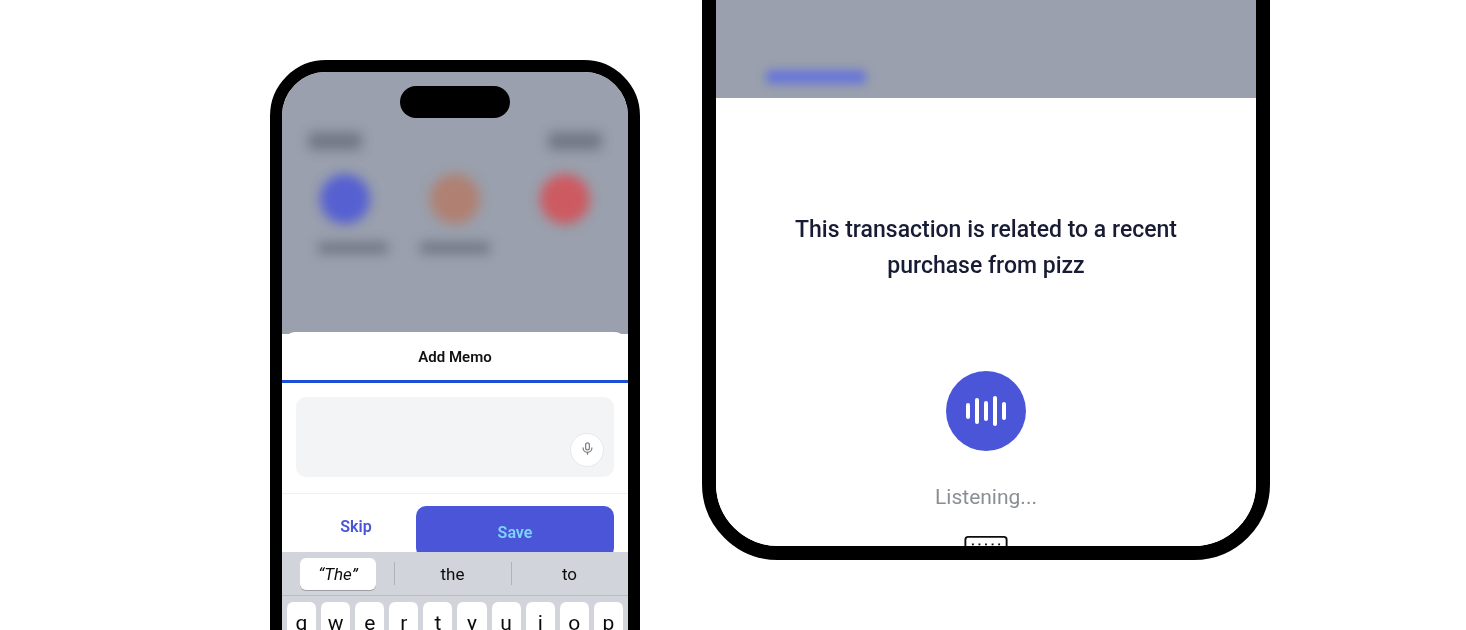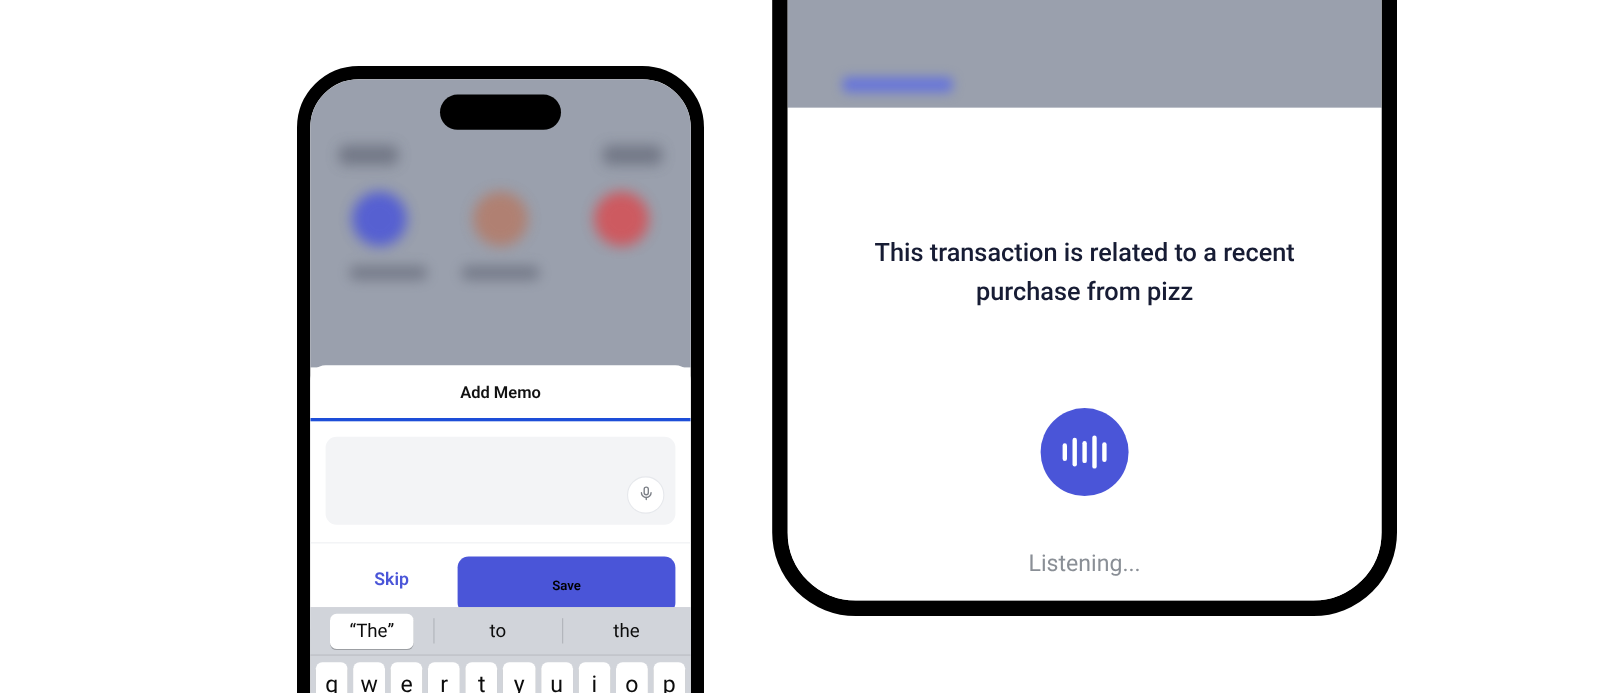--- a/index.html
+++ b/index.html
@@ -111,23 +111,23 @@
     color: #4a55d8;
     font-weight: 600;
     font-size: 16px;
     border: none;
     border-radius: 10px;
   }
   .save-btn {
     flex: 1;
     height: 52px;
     background: #4a55d8;
-    color: #000000;
+    color: #7dd3fc;
     font-weight: 600;
-    font-size: 12px;
+    font-size: 16px;
     border: none;
     border-radius: 10px;
   }
 
   
   .kbd {
     position:absolute;
     left:0; right:0;
     top: 480px;
     background:#d1d4da;
@@ -144,20 +144,21 @@
     flex:1;
     display:flex;
     align-items:center;
     justify-content:center;
     font-size: 17px;
     color:#0c0c0c;
     position:relative;
   }
   .sugg.first {
     flex:0 0 112px;
+    font-style:italic;
   }
   .sugg.first span.chip {
     background:#ffffff;
     padding:6px 18px;
     border-radius:6px;
     box-shadow:0 1px 0 rgba(0,0,0,.25);
   }
   .sugg + .sugg::before {
     content:"";
     position:absolute;
@@ -229,21 +230,21 @@
     width: 80px; height:80px;
     border-radius:50%;
     background:#4a55d8;
     margin: 88px auto 0;
     display:flex; align-items:center; justify-content:center;
     gap:5px;
   }
   .vbar { width:4px; background:#fff; border-radius:3px; }
   .vb1{height:16px} .vb2{height:26px} .vb3{height:20px} .vb4{height:30px} .vb5{height:18px}
   .listening {
-    margin-top: 50px;
+    margin-top: 34px;
     font-size:21px;
     color:#8a8f96;
   }
   .kbd-icon {
     margin: 28px auto 0;
     width:46px; height:30px;
     display:flex; align-items:center; justify-content:center;
   }
   .kbd-icon svg { width:46px; height:30px; }
 </style>
@@ -293,22 +294,22 @@
         <button class="skip-btn">Skip</button>
         <button class="save-btn">Save</button>
       </div>
     </div>
 
     <div class="kbd">
       <div class="kbd-sugg">
         <div class="sugg first">
           <span class="chip">“The”</span>
         </div>
+        <div class="sugg">the</div>
         <div class="sugg">to</div>
-        <div class="sugg">the</div>
       </div>
       <div class="kbd-row">
         <div class="key">q</div>
         <div class="key">w</div>
         <div class="key">e</div>
         <div class="key">r</div>
         <div class="key">t</div>
         <div class="key">y</div>
         <div class="key">u</div>
         <div class="key">i</div>

